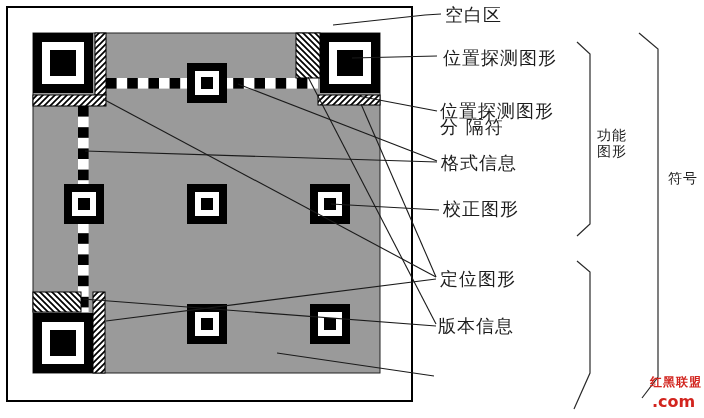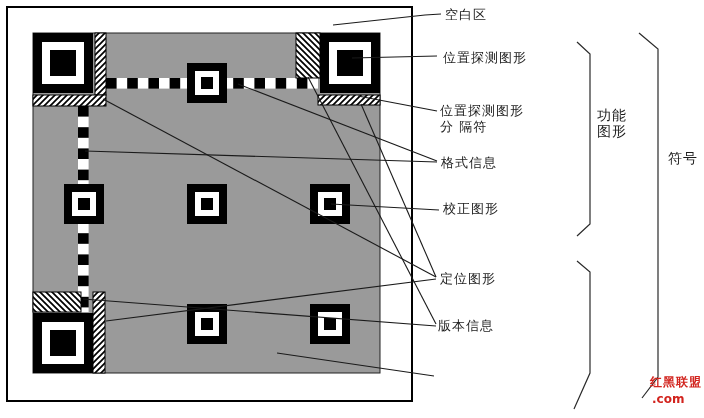--- a/index.html
+++ b/index.html
@@ -2,39 +2,39 @@
 <html><head>
 <meta charset="utf-8">
 <style>
   html,body{margin:0;padding:0;background:#fff;}
   #stage{
     position:relative;width:704px;height:418px;background:#ffffff;
     font-family:"DejaVu Sans","Liberation Sans",sans-serif;overflow:hidden;
   }
   #qr-svg{position:absolute;left:0;top:0;}
   .lbl{
-    position:absolute;color:#1c1c1c;font-size:13px;line-height:16px;
+    position:absolute;color:#1c1c1c;font-size:18px;line-height:16px;
     white-space:nowrap;letter-spacing:1px;
   }
   .grp{
     position:absolute;color:#1c1c1c;font-size:14px;line-height:16px;
-    white-space:nowrap;letter-spacing:1px;
+    white-space:nowrap;letter-spacing:1px;margin-top:20px;
   }
   .two span{display:block;}
   #watermark{
     position:absolute;left:186px;top:205px;font-family:"DejaVu Sans Mono","Liberation Mono",monospace;
     font-size:20px;color:rgba(225,225,225,0.85);letter-spacing:0px;white-space:nowrap;
   }
   #logo{position:absolute;left:558px;top:366px;width:146px;height:52px;}
   #logo .big{
     position:absolute;left:2px;top:-6px;font-size:44px;font-weight:bold;
     color:#d2241e;letter-spacing:-3px;line-height:1;
   }
   #logo .dotcom{
-    position:absolute;left:94px;top:26px;font-size:12px;font-weight:bold;
+    position:absolute;left:94px;top:26px;font-size:16px;font-weight:bold;
     color:#d2241e;letter-spacing:0px;
   }
   #logo .tagline{
     position:absolute;left:92px;top:8px;font-size:12px;font-weight:bold;
     color:#d2241e;letter-spacing:1px;
   }
 </style>
 </head>
 <body>
 

